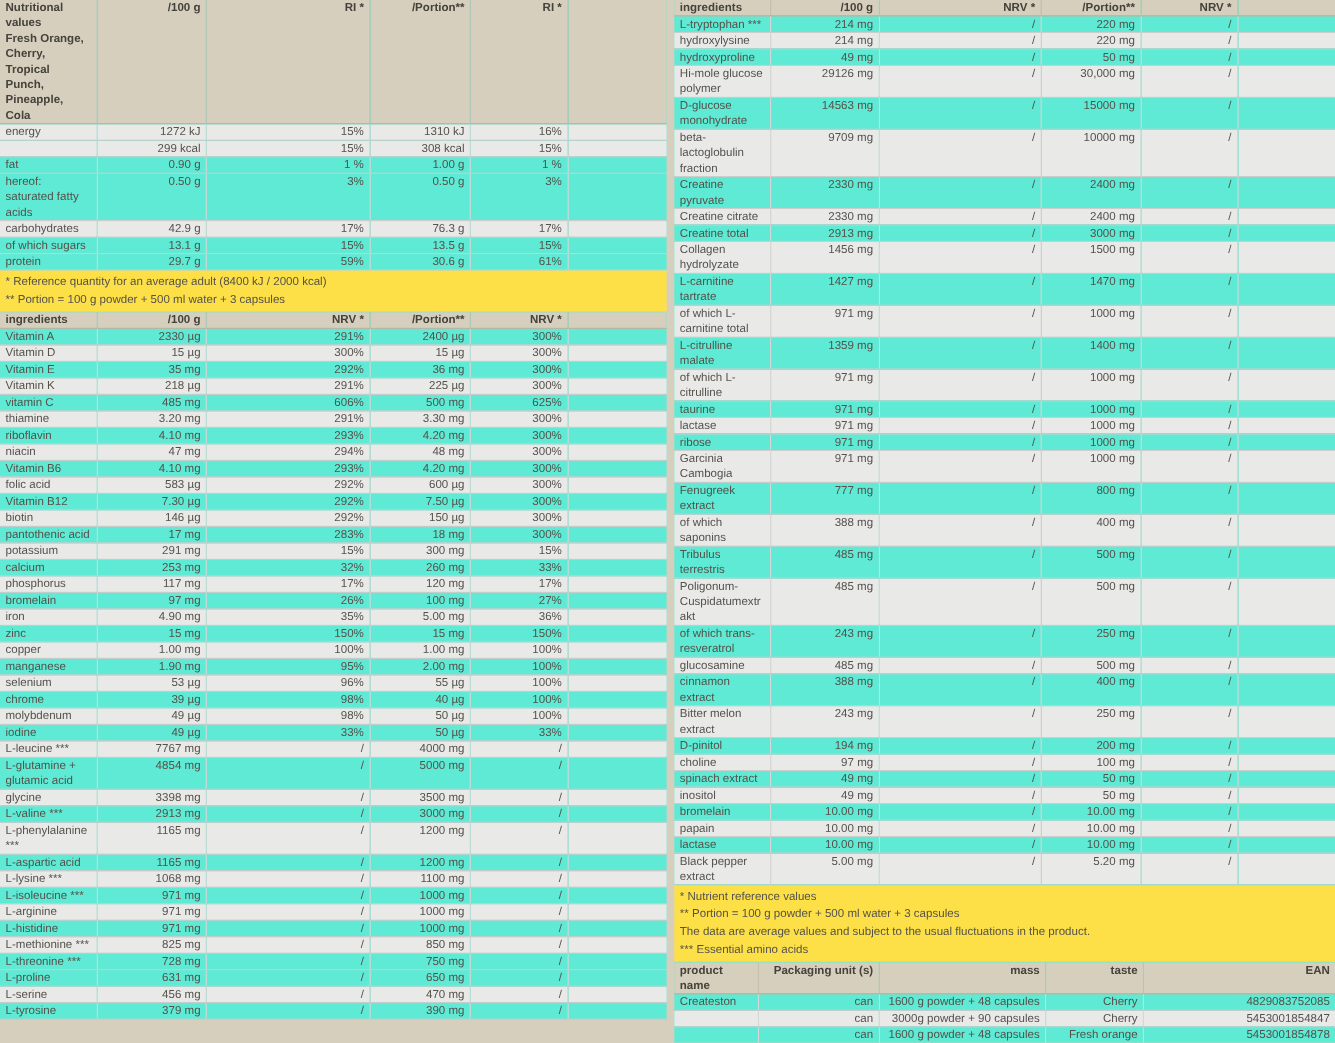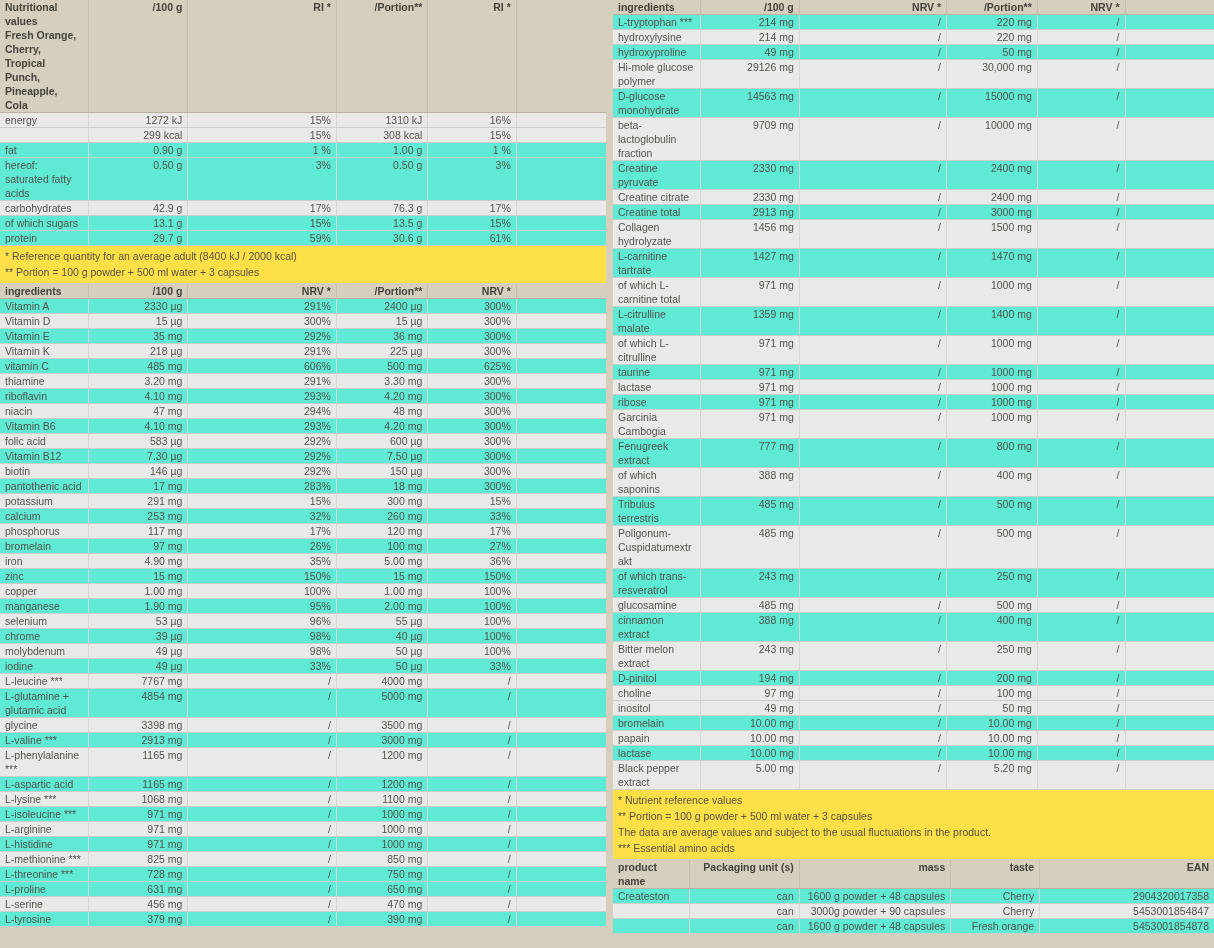--- a/index.html
+++ b/index.html
@@ -712,20 +712,28 @@
               <td></td>
             </tr>
             <tr class="shade">
               <td>choline</td>
               <td>97 mg</td>
               <td>/</td>
               <td>100 mg</td>
               <td>/</td>
               <td></td>
             </tr>
+            <tr>
+              <td>spinach extract</td>
+              <td>49 mg</td>
+              <td>/</td>
+              <td>50 mg</td>
+              <td>/</td>
+              <td></td>
+            </tr>
             <tr class="shade">
               <td>inositol</td>
               <td>49 mg</td>
               <td>/</td>
               <td>50 mg</td>
               <td>/</td>
               <td></td>
             </tr>
             <tr>
               <td>bromelain</td>
@@ -785,21 +793,21 @@
               <th>taste</th>
               <th>EAN</th>
             </tr>
           </thead>
           <tbody>
             <tr>
               <td>Createston</td>
               <td>can</td>
               <td>1600 g powder + 48 capsules</td>
               <td>Cherry</td>
-              <td>2904320017358</td>
+              <td>4829083752085</td>
             </tr>
             <tr class="shade">
               <td></td>
               <td>can</td>
               <td>3000g powder + 90 capsules</td>
               <td>Cherry</td>
               <td>5453001854847</td>
             </tr>
             <tr>
               <td></td>

